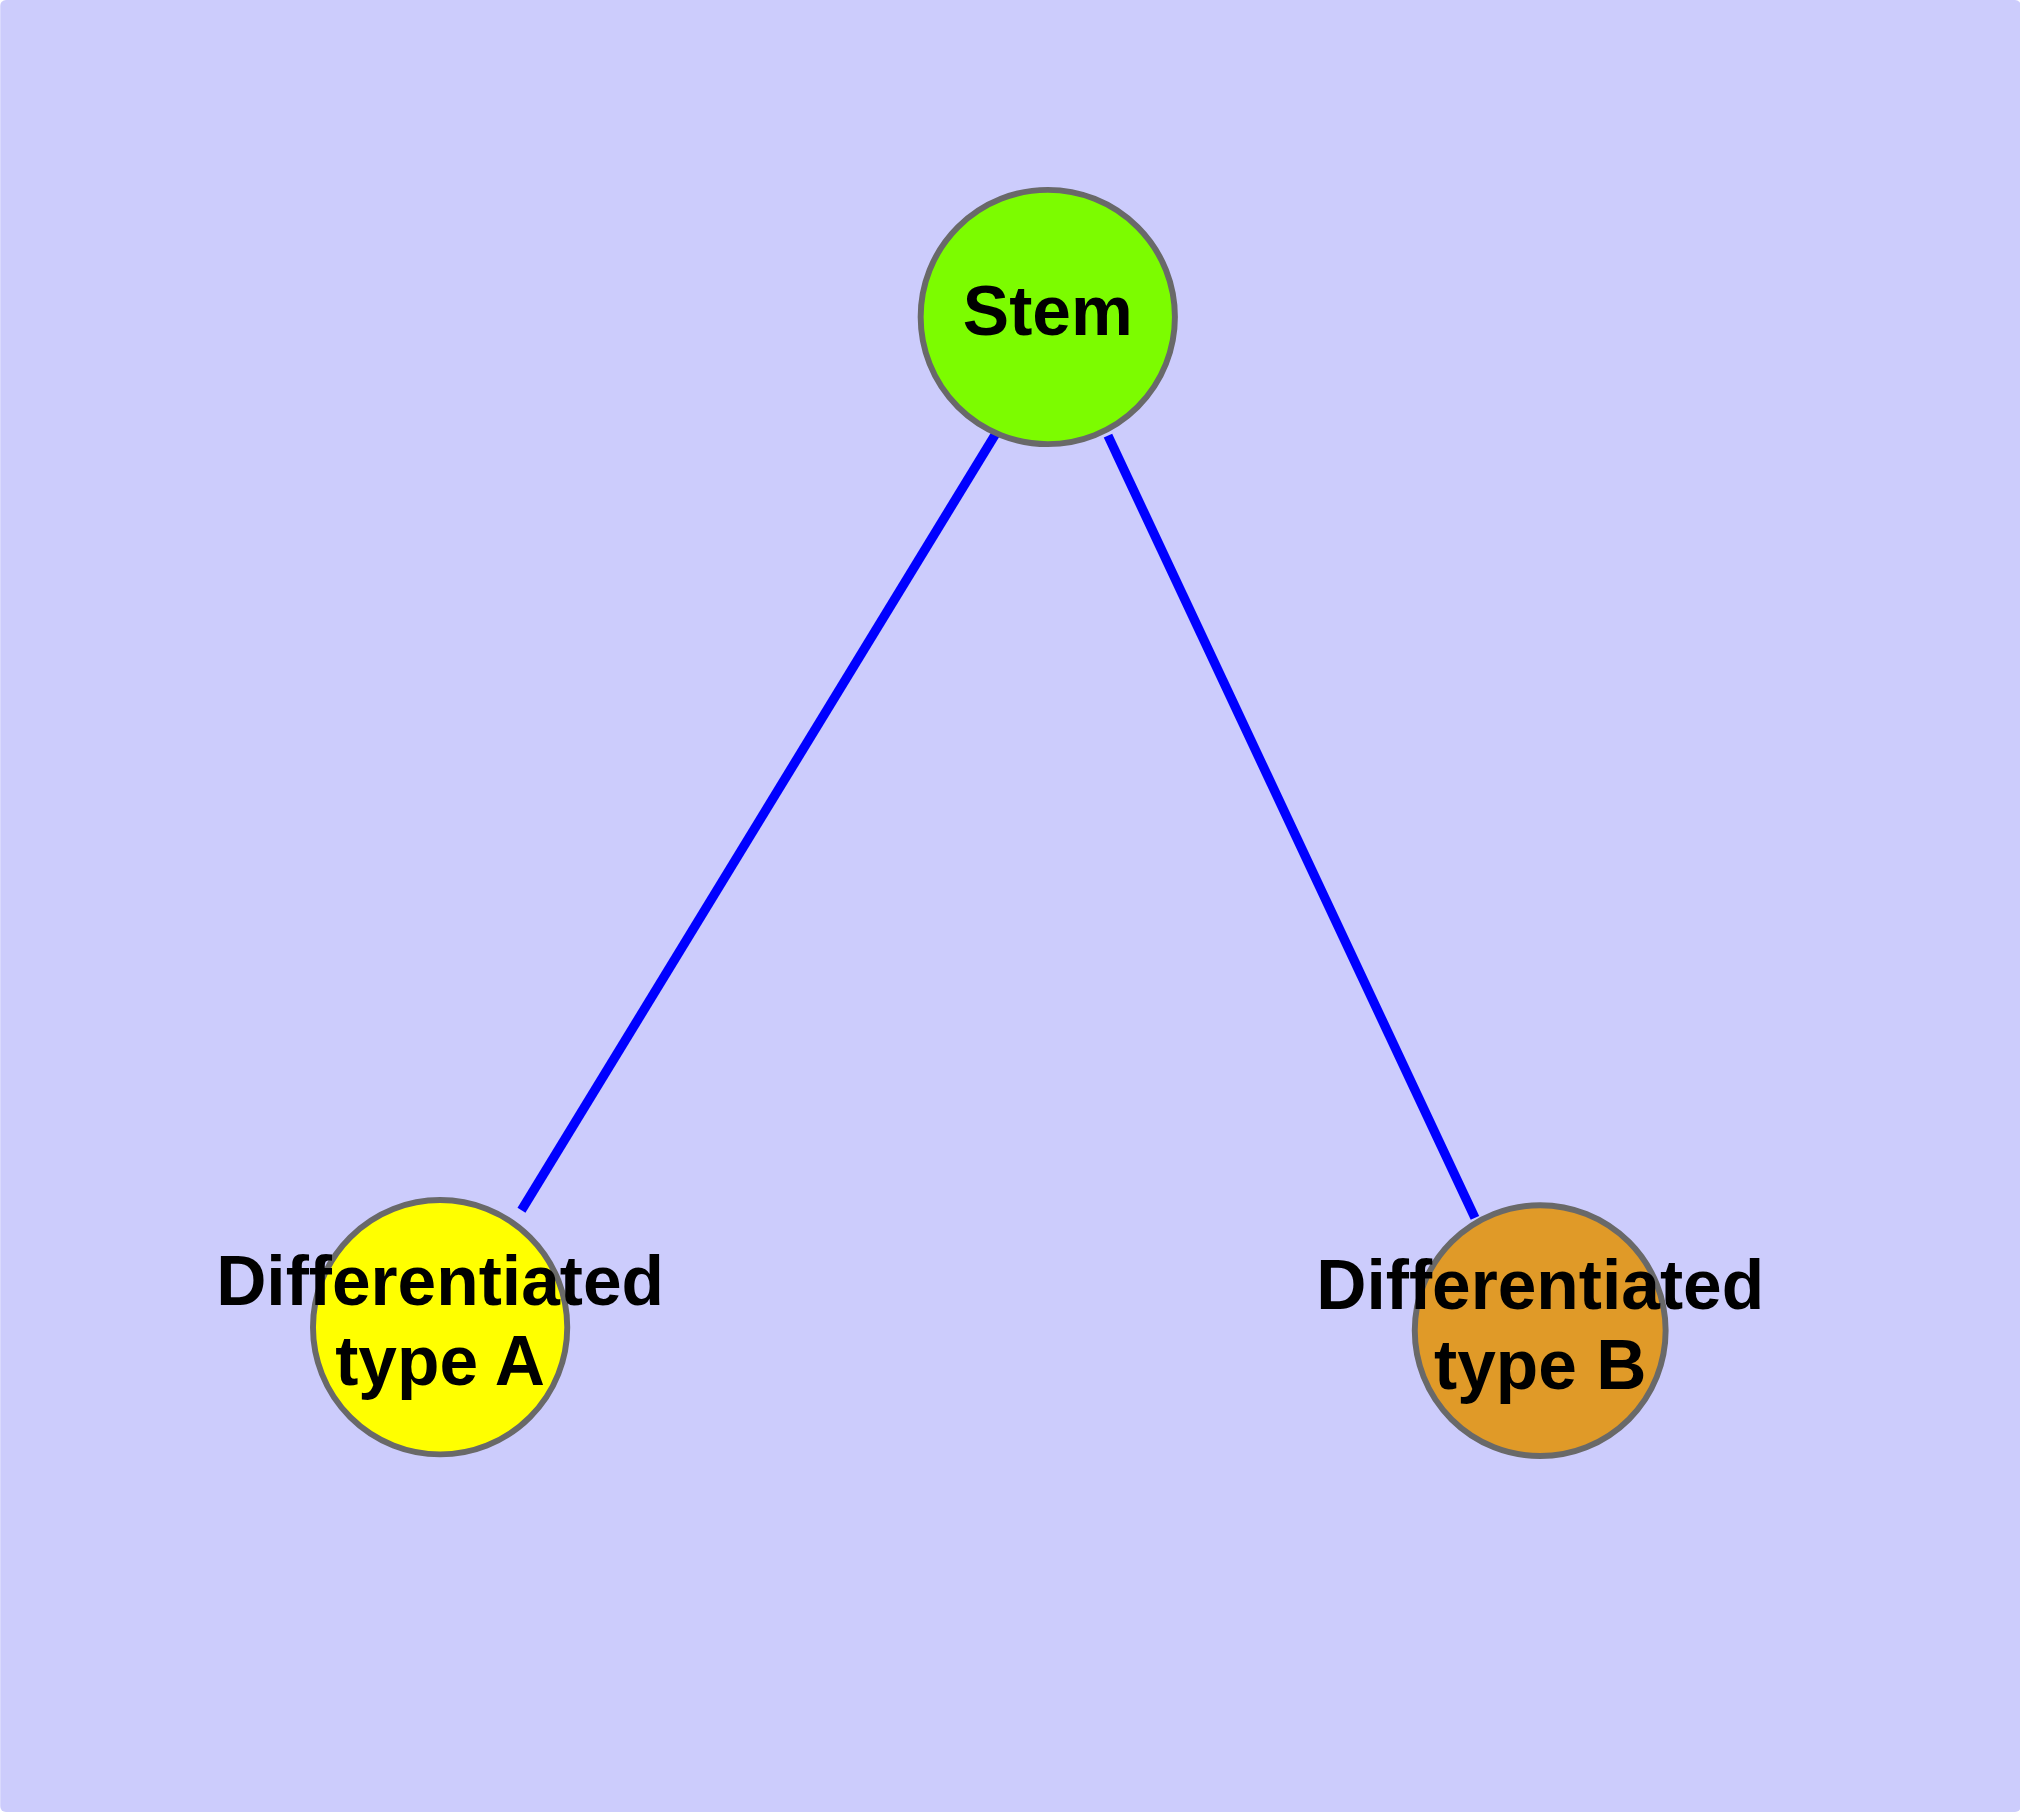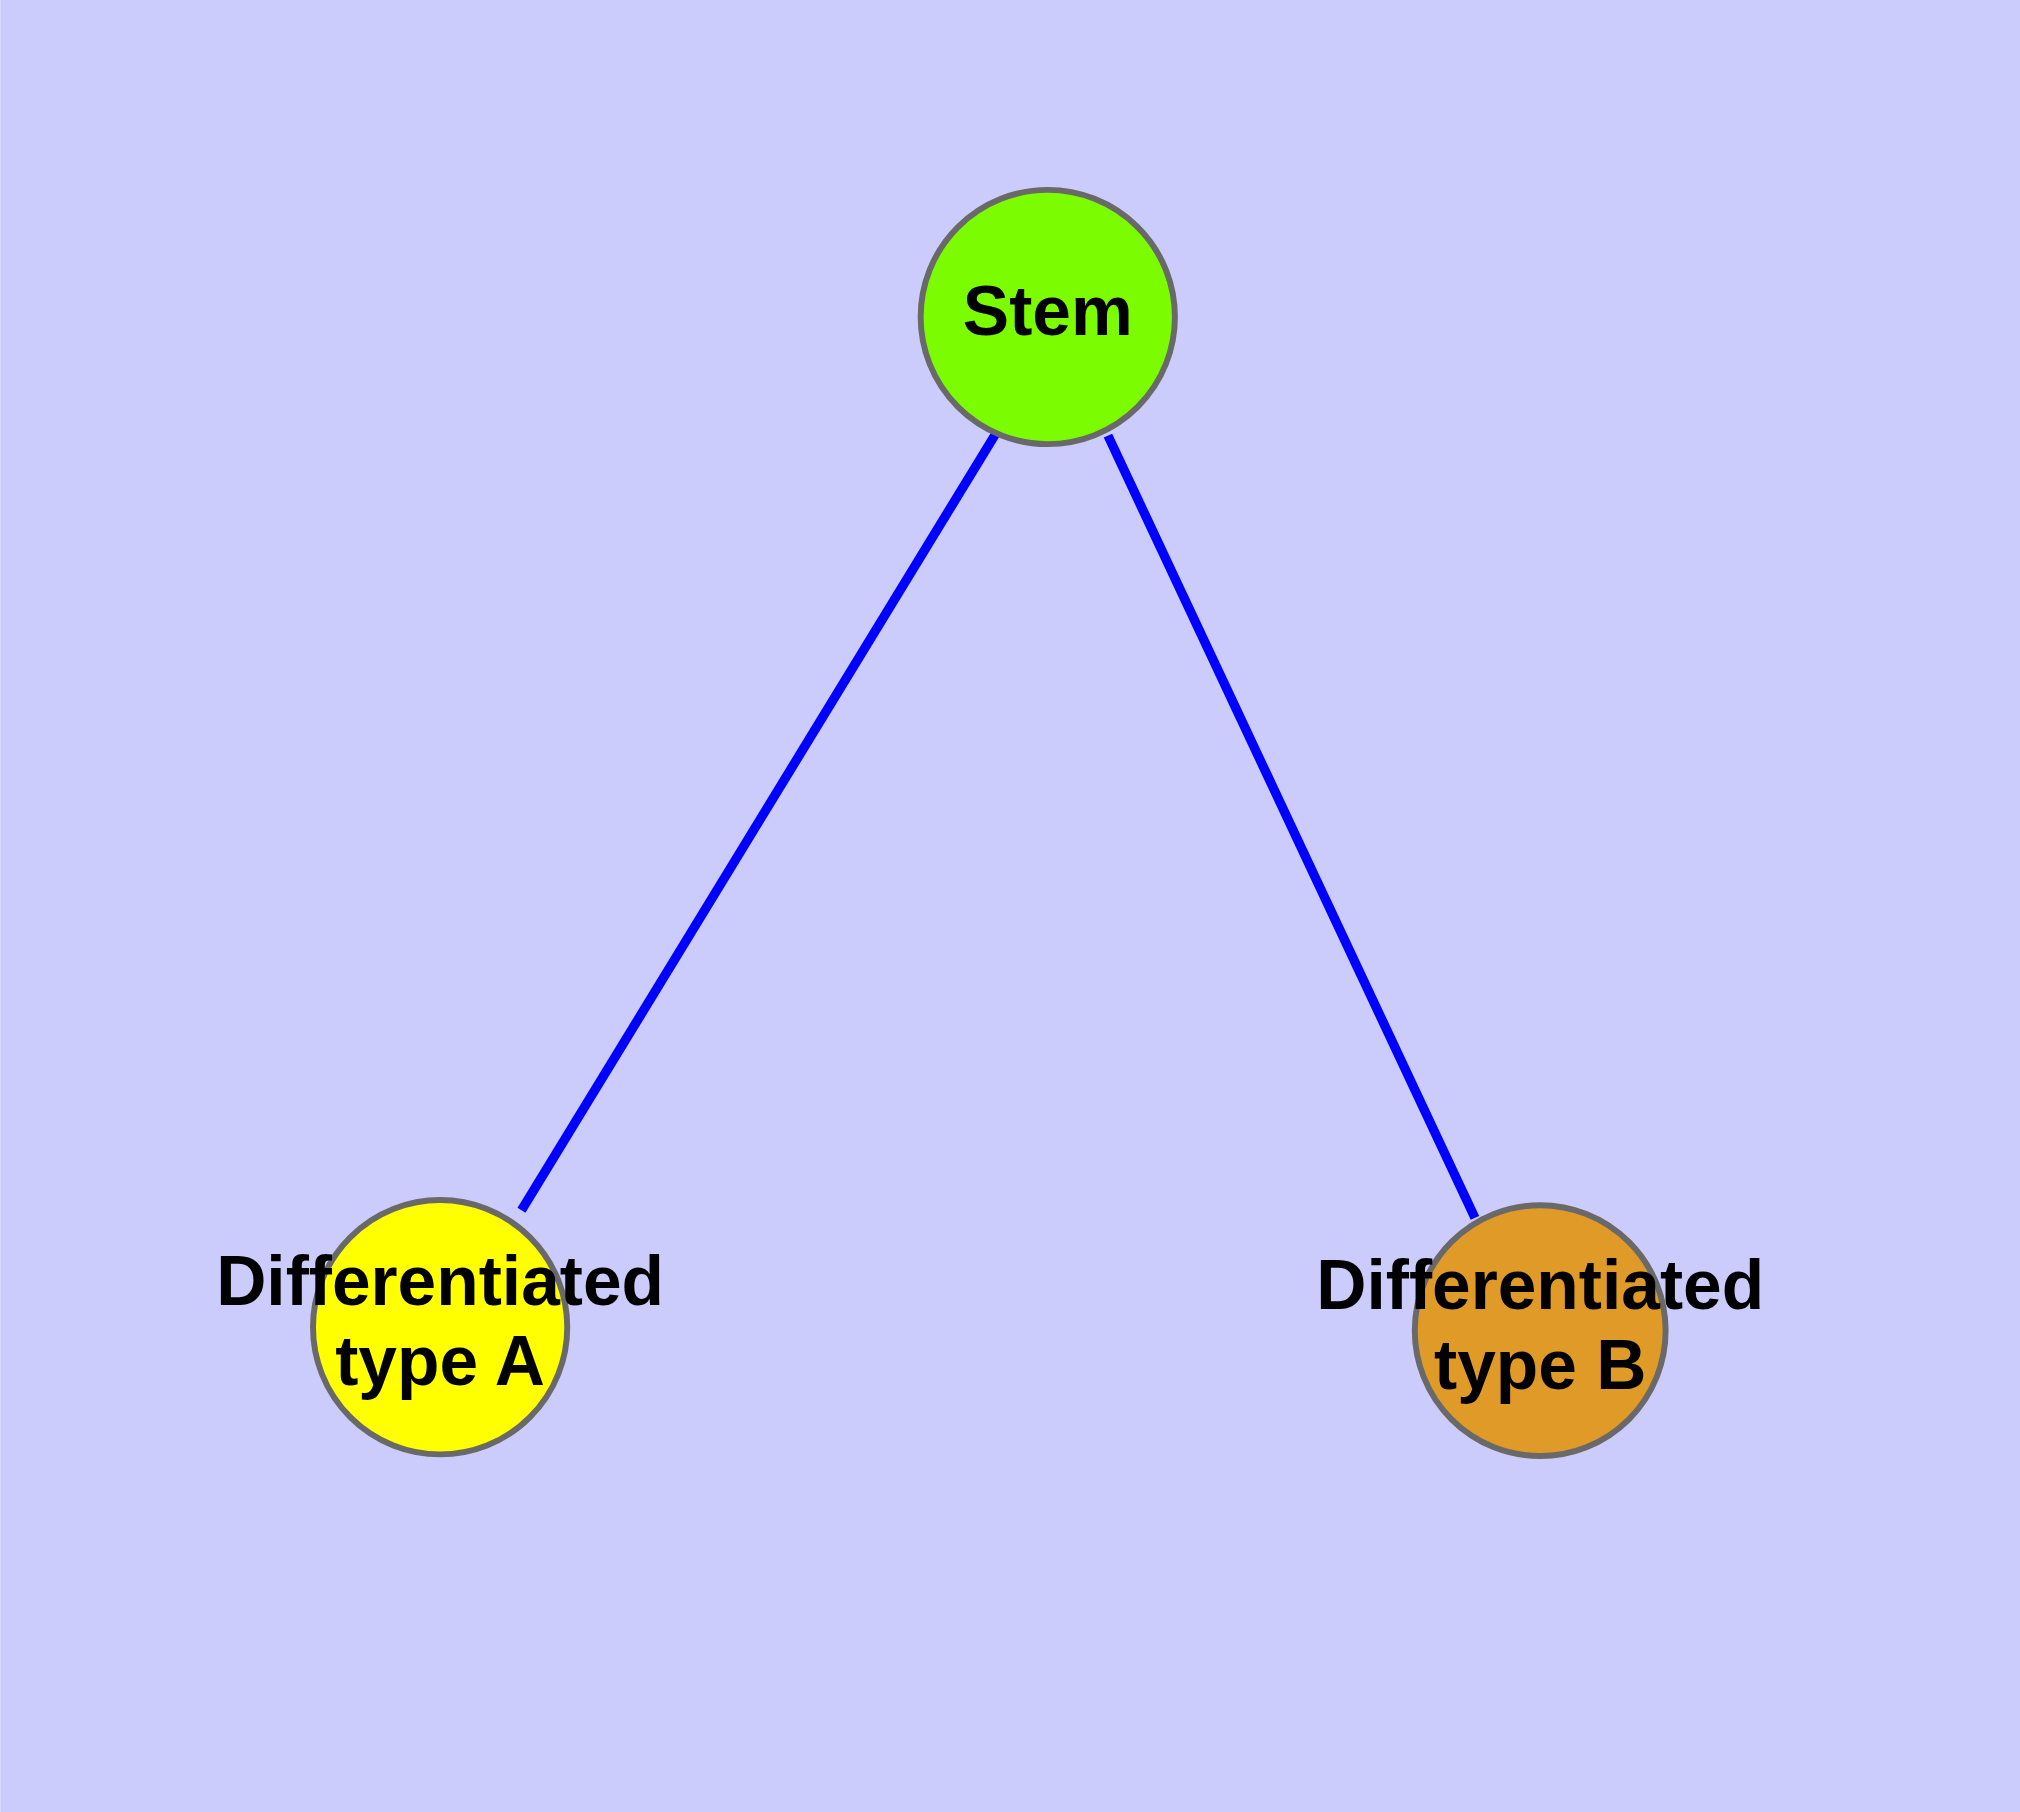--- a/index.html
+++ b/index.html
@@ -28,21 +28,21 @@
     font-weight: bold;
     fill: #000000;
     text-anchor: middle;
     dominant-baseline: middle;
     paint-order: normal;
   }
 </style>
 </head>
 <body>
 
-<div id="canvas" style="width: 2021px; height: 1812px;">
+<div id="canvas" style="width: 2021px; height: 1812px; border-radius: 6px;">
   <svg id="graph-svg" viewBox="0 0 2384 2138">
 
     <rect id="bg-rect" x="0" y="0" width="2384" height="2138" fill="#ccccfc"></rect>
 
     <g id="edge-layer">
         <line x1="1175" y1="511" x2="615" y2="1428" stroke="#0000ff" stroke-width="11" stroke-linecap="butt"></line>
         <line x1="1307" y1="514" x2="1740" y2="1437" stroke="#0000ff" stroke-width="11" stroke-linecap="butt"></line>
       </g>
     <g id="node-layer">
         <g>

